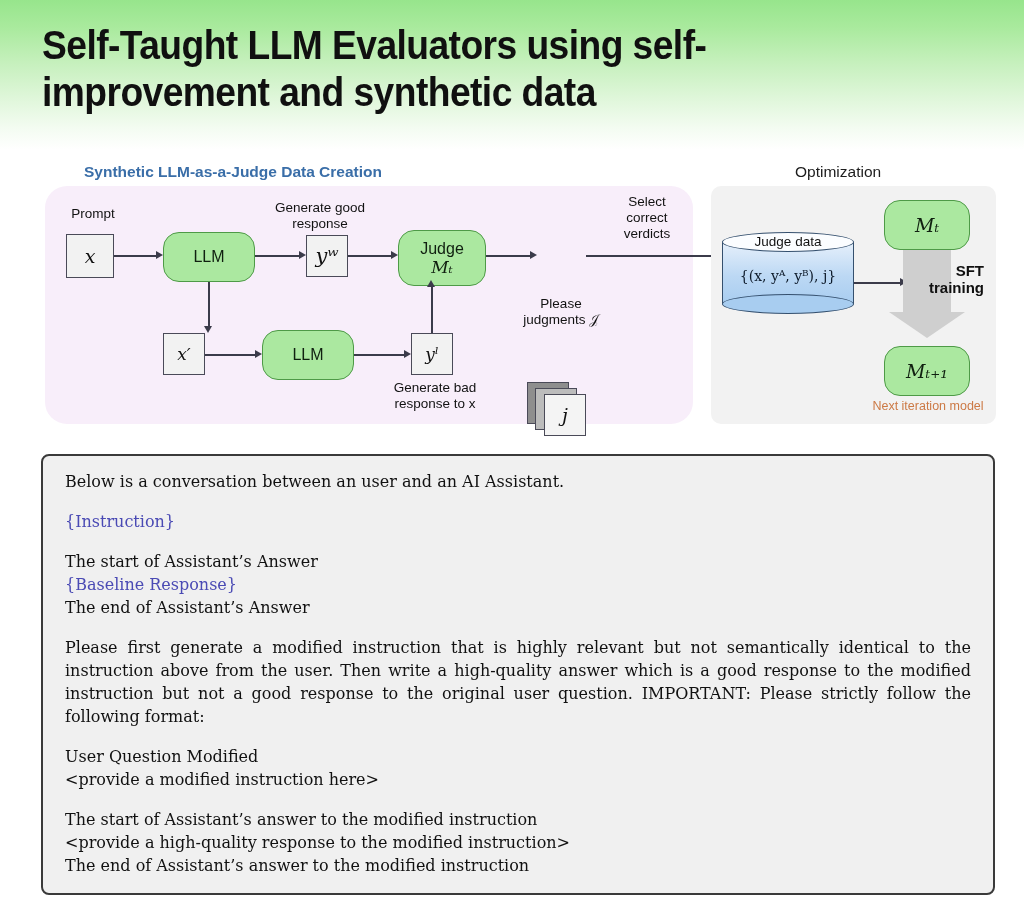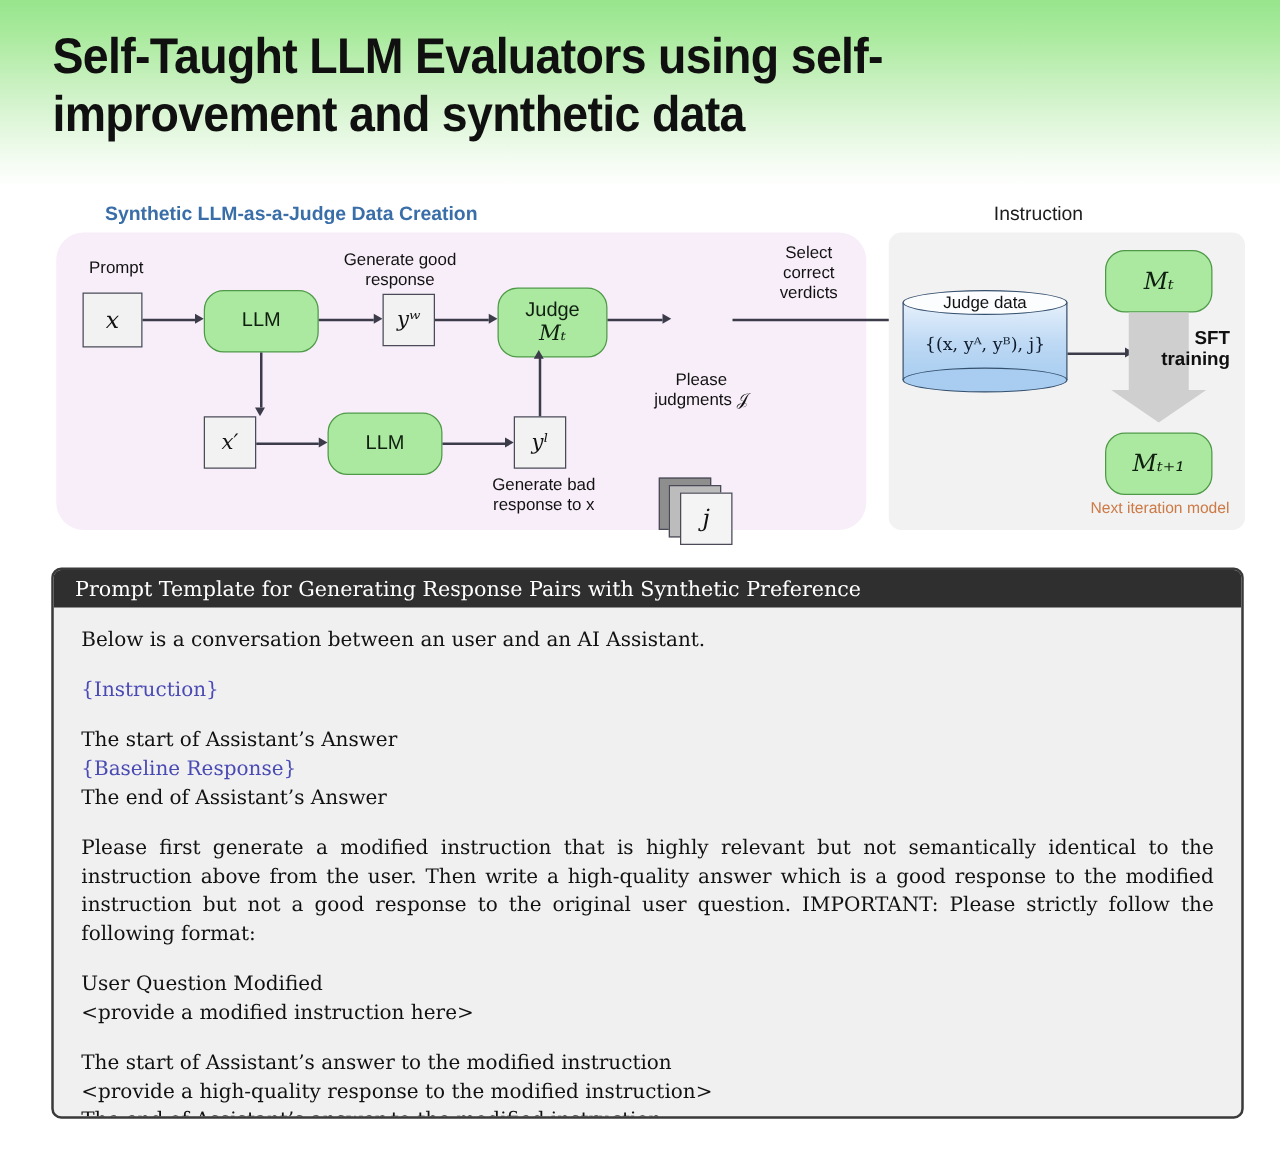--- a/index.html
+++ b/index.html
@@ -255,21 +255,21 @@
 <body>
 
 <div id="title-banner">
   <h1 id="page-title">Self-Taught LLM Evaluators using self-
 improvement and synthetic data</h1>
 </div>
 
 <div id="figure">
 
   <div class="fig-heading" id="synthetic-heading">Synthetic LLM-as-a-Judge Data Creation</div>
-  <div class="fig-heading" id="optimization-heading">Instruction</div>
+  <div class="fig-heading" id="optimization-heading">Optimization</div>
 
   <div id="synthetic-panel"></div>
 
   <div class="caption" style="left:38px; top:56px; width:110px;">Prompt</div>
 
   <div class="node-box" style="left:66px; top:84px; width:48px; height:44px; font-size:19px;">
     <span>x</span>
   </div>
 
   <div class="arrow-line arrow-h" style="left:114px; top:105px; width:42px;"></div>
@@ -278,21 +278,21 @@
   <div class="node-green" style="left:163px; top:82px; width:92px; height:50px;">
     <span class="lbl">LLM</span>
   </div>
 
   <div class="caption" style="left:255px; top:50px; width:130px;">Generate good
 response</div>
 
   <div class="arrow-line arrow-h" style="left:255px; top:105px; width:44px;"></div>
   <div class="arrow-head-r" style="left:299px; top:100.5px;"></div>
 
-  <div class="node-box" style="left:306px; top:85px; width:42px; height:42px; font-size:17px;">
+  <div class="node-box" style="left:306px; top:85px; width:42px; height:42px; font-size:21px;">
     <span>yʷ</span>
   </div>
 
   <div class="arrow-line arrow-h" style="left:348px; top:105px; width:43px;"></div>
   <div class="arrow-head-r" style="left:391px; top:100.5px;"></div>
 
   <div class="node-green" style="left:398px; top:80px; width:88px; height:56px;">
     <span class="lbl">Judge</span>
     <span class="math">Mₜ</span>
   </div>
@@ -369,21 +369,20 @@
 training</div>
 
   <div class="node-green" style="left:884px; top:196px; width:86px; height:50px;">
     <span class="math" style="font-size:19px;">Mₜ₊₁</span>
   </div>
 
   <div id="next-iteration-caption">Next iteration model</div>
 </div>
 
 <div id="prompt-box">
-  <div id="prompt-header">Prompt Template for Generating Response Pairs with Synthetic Preference</div>
   <div id="prompt-body">
     <p class="blk">Below is a conversation between an user and an AI Assistant.</p>
     <p class="blk ph">{Instruction}</p>
     <p class="blk"><span>The start of Assistant’s Answer</span><br><span class="ph">{Baseline Response}</span><br><span>The end of Assistant’s Answer</span></p>
     <p class="para">Please first generate a modified instruction that is highly relevant but not semantically identical to the instruction above from the user. Then write a high-quality answer which is a good response to the modified instruction but not a good response to the original user question. IMPORTANT: Please strictly follow the following format:</p>
     <p class="blk">User Question Modified
 &lt;provide a modified instruction here&gt;</p>
     <p class="blk">The start of Assistant’s answer to the modified instruction
 &lt;provide a high-quality response to the modified instruction&gt;
 The end of Assistant’s answer to the modified instruction</p>

